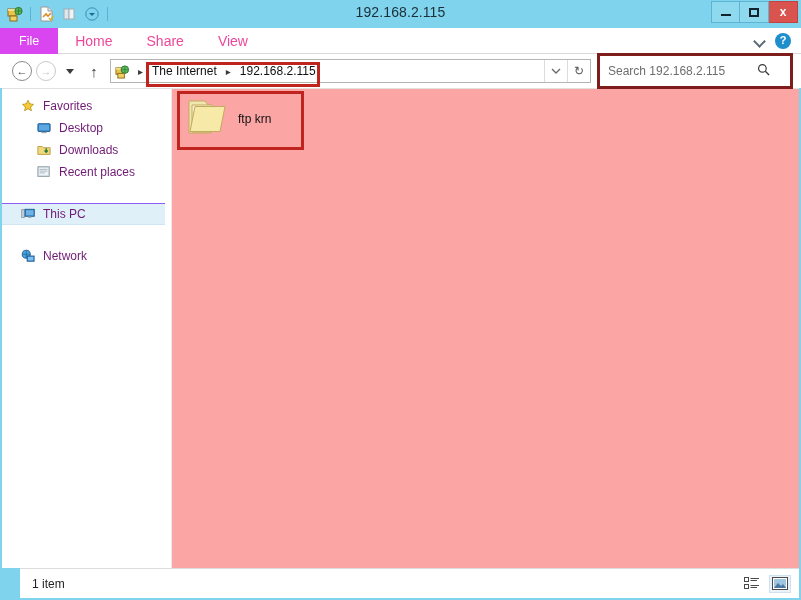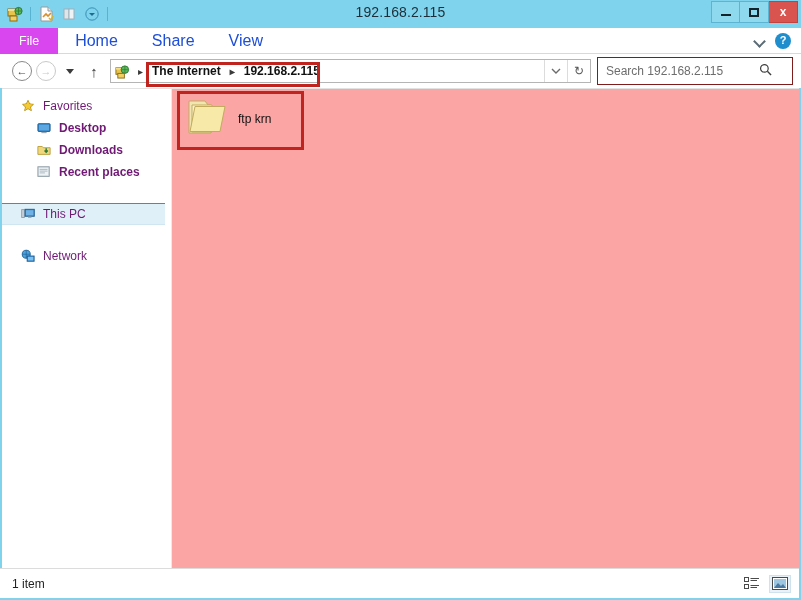--- a/index.html
+++ b/index.html
@@ -70,22 +70,22 @@
   .ribbon {
     height: 26px; flex: 0 0 26px;
     background: #ffffff;
     border-bottom: 1px solid #d9d9d9;
     display: flex; align-items: stretch;
     position: relative;
   }
   .tab {
     display: flex; align-items: center;
     padding: 0 17px;
-    font-size: 16px;
-    color: #1d4ed8;
+    font-size: 14px;
+    color: #ec4899;
     height: 26px;
   }
   .tab.file {
     background: #d946ef;
     color: #ffffff;
     padding: 0 19px;
     font-size: 12.5px;
   }
   .ribbon-right {
     margin-left: auto;
@@ -156,44 +156,44 @@
   .addr-icon {
     width: 22px; height: 22px;
     display: flex; align-items: center; justify-content: center;
     flex: 0 0 22px;
   }
   .crumbs {
     display: flex; align-items: center;
     font-size: 12px; color: #111;
     gap: 2px; flex: 1; min-width: 0;
     padding-left: 2px;
-    white-space: nowrap; overflow: hidden; font-weight: bold;
+    white-space: nowrap; overflow: hidden;
   }
   .crumb-sep {
     color: #3a3a3a; font-size: 10px;
     padding: 0 5px;
   }
   .crumb { padding: 1px 2px; }
   .addr-right {
     display: flex; align-items: center;
     gap: 0; flex: 0 0 auto;
     height: 100%;
   }
   .addr-btn {
     width: 22px; height: 22px;
     display: flex; align-items: center; justify-content: center;
     color: #555; font-size: 12px;
   }
   .addr-div { width: 1px; height: 22px; background: #dcdcdc; }
 
   .searchbox {
     flex: 0 0 196px;
-    height: 28px;
+    height: 36px;
     margin-left: 6px;
-    border: 1px solid #7f1d1d;
+    border: 3px solid #7f1d1d;
     background: #fff;
     display: flex; align-items: center;
     padding: 0 20px 0 8px;
   }
   .search-text {
     flex: 1; font-size: 12px; color: #6d6d6d;
     white-space: nowrap; overflow: hidden;
   }
   .search-ico { color: #3d3d3d; font-size: 13px; }
 
@@ -214,21 +214,21 @@
     overflow: hidden;
   }
   .nav-item {
     display: flex; align-items: center;
     height: 22px;
     padding-left: 18px;
     gap: 7px;
     font-size: 12px;
     color: #701a75;
   }
-  .nav-item.child { padding-left: 34px; font-weight: bold; }
+  .nav-item.child { padding-left: 34px; }
   .nav-item.selected {
     background: #dff0f8;
     border-top: 1px solid #8b5cf6;
     border-bottom: 1px solid #cfe6f2;
     margin-right: 6px;
   }
   .nav-gap { height: 20px; }
   .nav-ico {
     width: 16px; height: 16px;
     display: flex; align-items: center; justify-content: center;
@@ -260,21 +260,21 @@
     pointer-events: none;
     z-index: 30;
   }
 
   
   .statusbar {
     flex: 0 0 30px;
     height: 30px;
     background: #ffffff;
     border-top: 1px solid #dcdcdc;
-    margin: 0 2px 2px 0;
+    margin: 0 2px 2px 20px;
     display: flex; align-items: center;
     padding: 0 8px 0 12px;
   }
   .status-text { font-size: 12px; color: #222; }
   .view-btns {
     margin-left: auto;
     display: flex; align-items: center; gap: 6px;
   }
   .vbtn {
     width: 22px; height: 18px;

